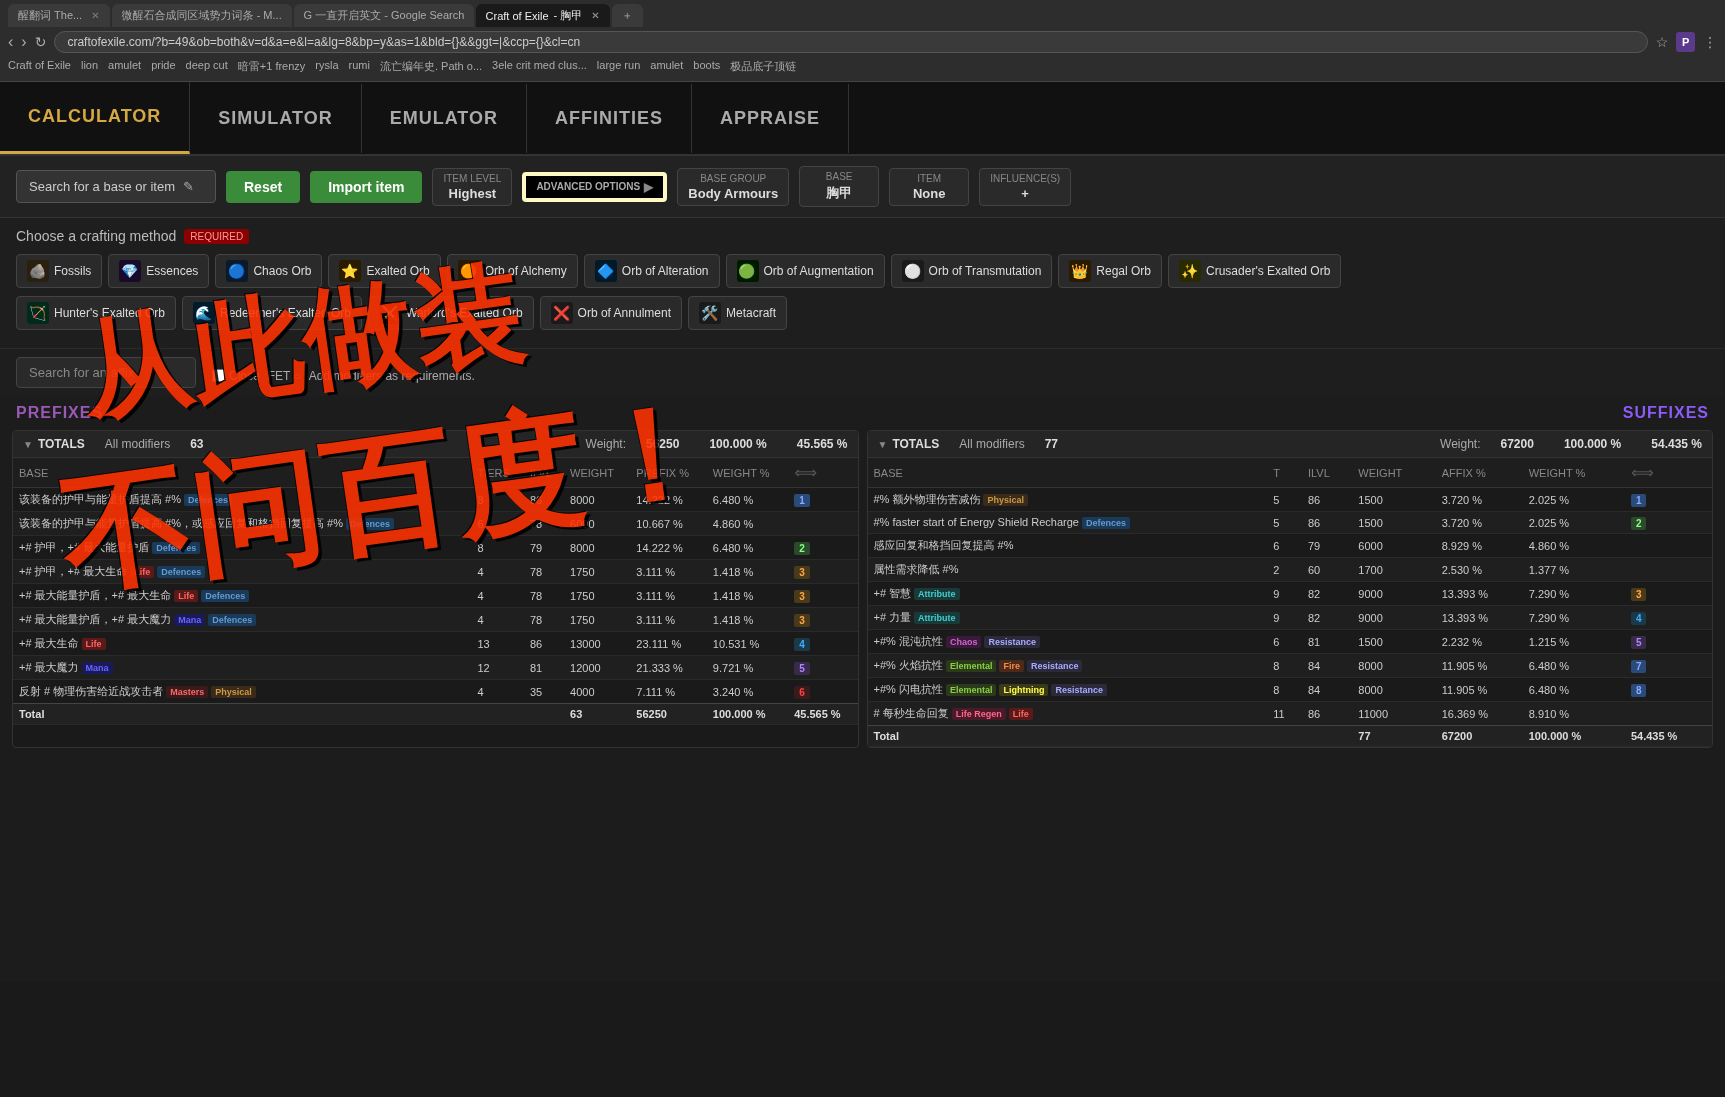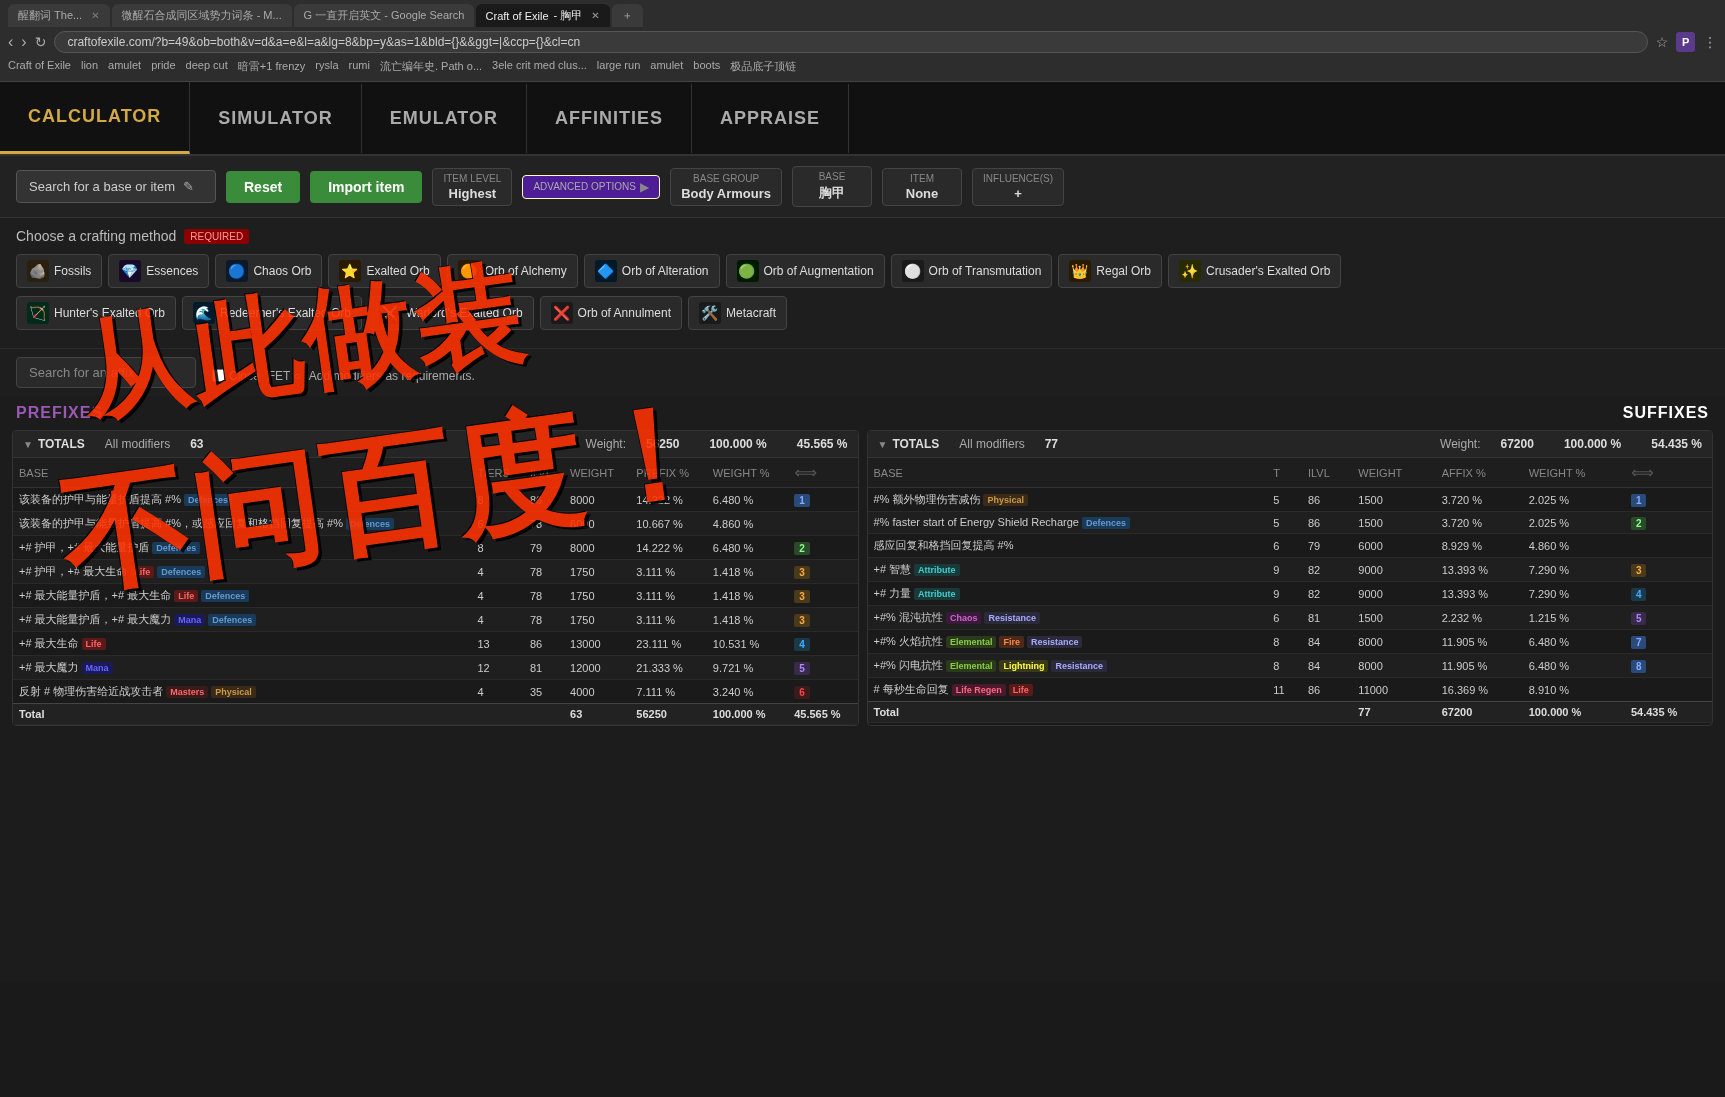--- a/index.html
+++ b/index.html
@@ -150,27 +150,28 @@
     }
     .toolbar-value {
       color: #ddd;
       font-size: 13px;
       font-weight: bold;
     }
     .advanced-options {
       display: flex;
       align-items: center;
       gap: 4px;
-      background: #4c1d95;
-      border: 1px solid #fef9c3;
+      background: #000000;
+      border: 4px solid #fef9c3;
       border-radius: 4px;
       padding: 4px 10px;
       cursor: pointer;
       font-size: 11px;
       color: #aaa;
+      font-weight: bold;
     }
     .arrow-right { font-size: 12px; color: #888; }
 
     
     .crafting-section {
       padding: 10px 16px;
       background: #1e1e1e;
     }
     .crafting-header {
       display: flex;
@@ -246,21 +247,21 @@
       display: flex;
       gap: 20px;
       padding: 8px 16px 4px;
     }
     .affix-cat-label {
       font-size: 16px;
       font-weight: bold;
       letter-spacing: 1px;
     }
     .prefix-label { color: #9b59b6; }
-    .suffix-label { color: #ffffff; }
+    .suffix-label { color: #8b5cf6; }
 
     
     .tables-container {
       display: flex;
       gap: 0;
       padding: 0 8px 8px;
     }
     .table-panel {
       flex: 1;
       background: #1a1a1a;
@@ -757,20 +758,29 @@
             <tr>
               <td>感应回复和格挡回复提高 #%</td>
               <td>6</td>
               <td>79</td>
               <td>6000</td>
               <td>8.929 %</td>
               <td>4.860 %</td>
               <td></td>
             </tr>
             <tr>
+              <td>属性需求降低 #%</td>
+              <td>2</td>
+              <td>60</td>
+              <td>1700</td>
+              <td>2.530 %</td>
+              <td>1.377 %</td>
+              <td></td>
+            </tr>
+            <tr>
               <td>+# 智慧<span class="tag tag-attribute">Attribute</span></td>
               <td>9</td>
               <td>82</td>
               <td>9000</td>
               <td>13.393 %</td>
               <td>7.290 %</td>
               <td><span class="row-num r3">3</span></td>
             </tr>
             <tr>
               <td>+# 力量<span class="tag tag-attribute">Attribute</span></td>

